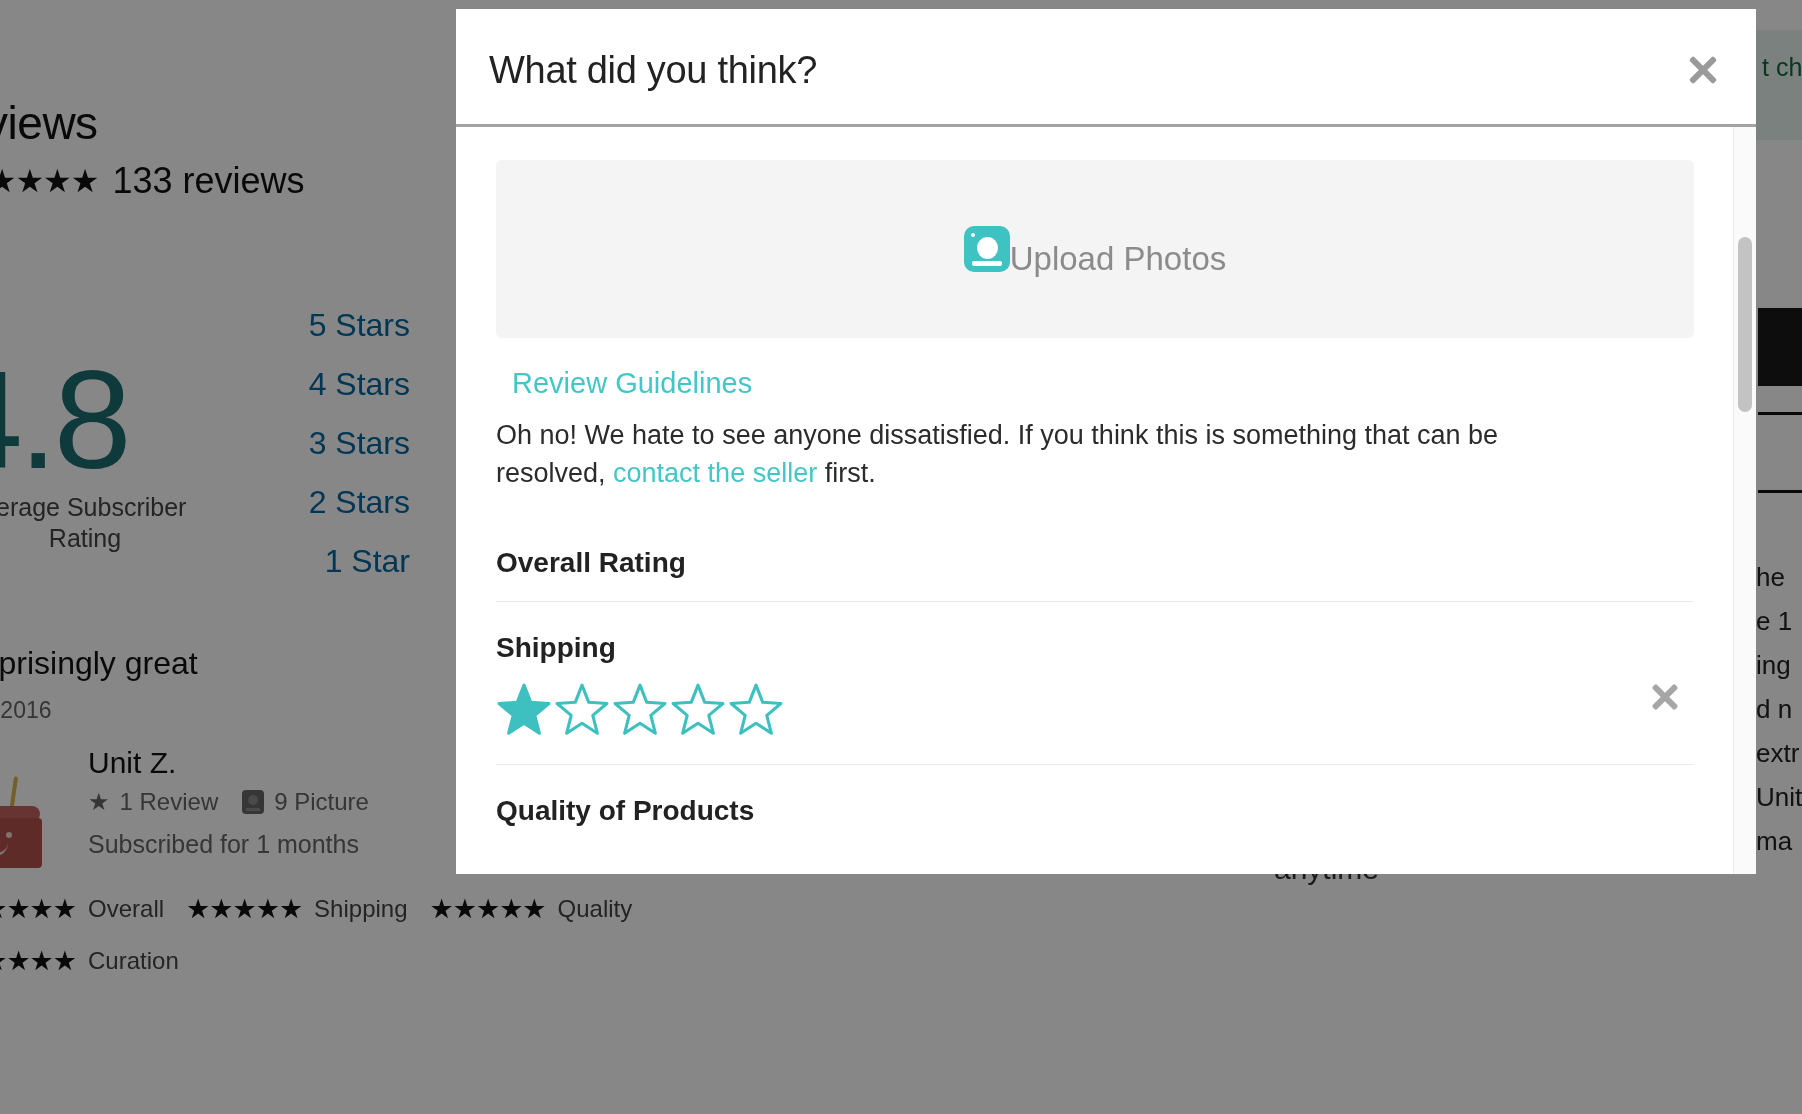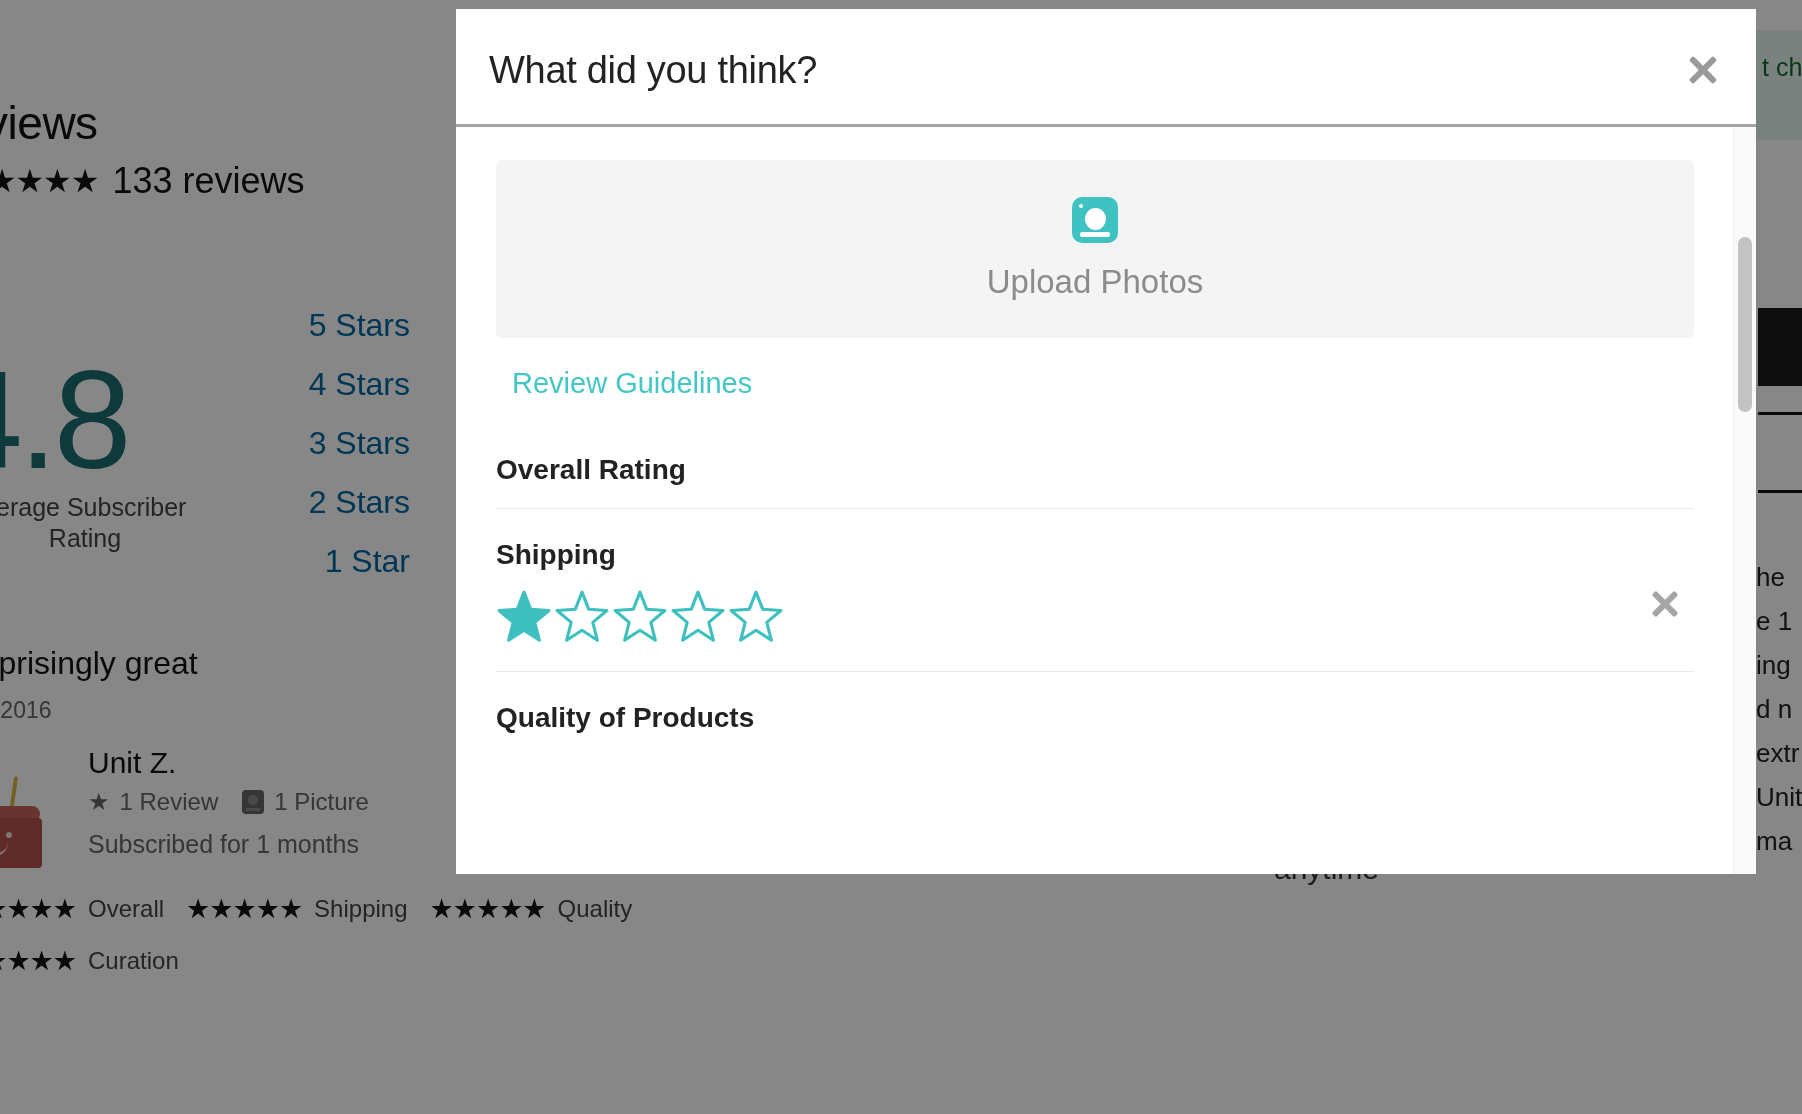--- a/index.html
+++ b/index.html
@@ -371,21 +371,20 @@
     padding: 0 40px 0 40px;
     box-sizing: border-box;
   }
 
   .upload-zone {
     margin: 33px 0 0 0;
     height: 178px;
     background: #f4f4f4;
     border-radius: 6px;
     display: flex;
-    flex-direction: column;
     align-items: center;
     justify-content: center;
     cursor: pointer;
   }
   .upload-icon {
     width: 46px;
     height: 46px;
     background: #3ec2c2;
     border-radius: 10px;
     position: relative;
@@ -543,21 +542,21 @@
     <div class="bg-meta">
       <span class="chip">
         <span class="glyph-star">★</span>
         <span>1 Review</span>
       </span>
       <span class="chip">
         <span style="display:inline-block;width:22px;height:24px;background:#666;border-radius:4px;position:relative;">
           <span style="position:absolute;left:6px;top:5px;width:10px;height:10px;border-radius:50%;background:#8d8d8d;"></span>
           <span style="position:absolute;left:4px;bottom:3px;width:14px;height:3px;background:#8d8d8d;"></span>
         </span>
-        <span>1 Picture</span>
+        <span>9 Picture</span>
       </span>
     </div>
 
     <div class="bg-sub">Subscribed for 1 months</div>
 
     <div class="bg-botratings">
       <span class="grp">
         <span class="st">★★★★★</span>
         <span>Overall</span>
       </span>
@@ -608,20 +607,23 @@
           <div class="upload-icon">
             <span class="dot"></span>
             <span class="lens"></span>
             <span class="bar"></span>
           </div>
           <div class="upload-label">Upload Photos</div>
         </div>
 
         <a class="guidelines-link">Review Guidelines</a>
 
+        <div class="notice">
+          <span>Oh no! We hate to see anyone dissatisfied. If you think this is something that can be resolved, </span><a>contact the seller</a><span> first.</span>
+        </div>
 
         
         <div class="rating-section" style="border-top:none;margin-top:24px;">
           <div class="rating-label">Overall Rating</div>
         </div>
 
         
         <div class="rating-section">
           <div class="rating-label">Shipping</div>
           <div class="rating-row">

